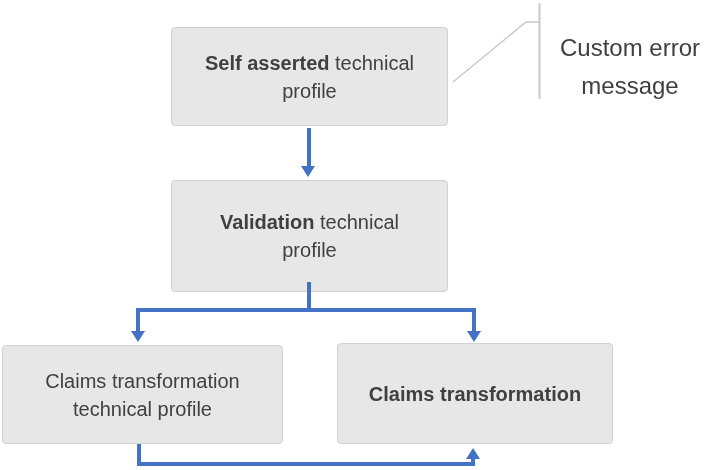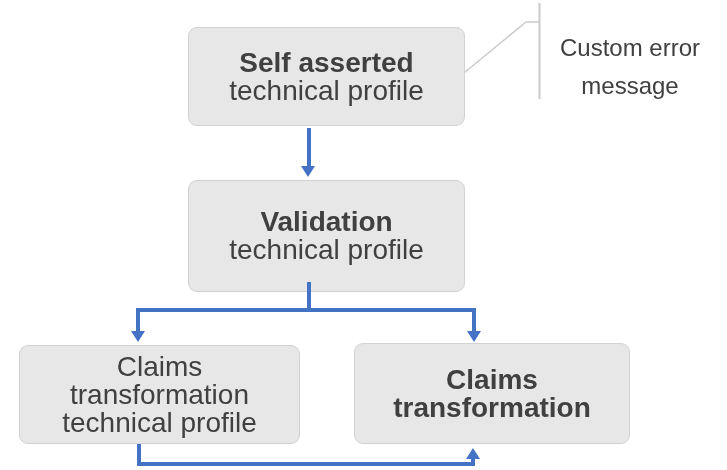--- a/index.html
+++ b/index.html
@@ -13,30 +13,29 @@
     --connector: #4472C4;
     --box-fill: #E8E7E7;
     --box-border: #D2D2D2;
     --text: #404040;
     --callout: #C9C9C9;
   }
   .box {
     position: absolute;
     background: var(--box-fill);
     border: 1px solid var(--box-border);
-    border-radius: 9px;
+    border-radius: 4px;
     display: flex;
     align-items: center;
     justify-content: center;
     text-align: center;
     color: var(--text);
-    font-size: 28px;
+    font-size: 20px;
     line-height: 28px;
     box-sizing: border-box;
-    margin-left: 17px;
   }
   .box-text { max-width: 232px; }
   .box-text b { font-weight: 700; }
   #box-self-asserted   { left: 171px; top: 27px;  width: 277px; height: 99px; }
   #box-validation      { left: 171px; top: 180px; width: 277px; height: 112px; }
   #box-claims-tp       { left: 2px;   top: 345px; width: 281px; height: 99px; }
   #box-claims          { left: 337px; top: 343px; width: 276px; height: 101px; }
 
   .line {
     position: absolute;

